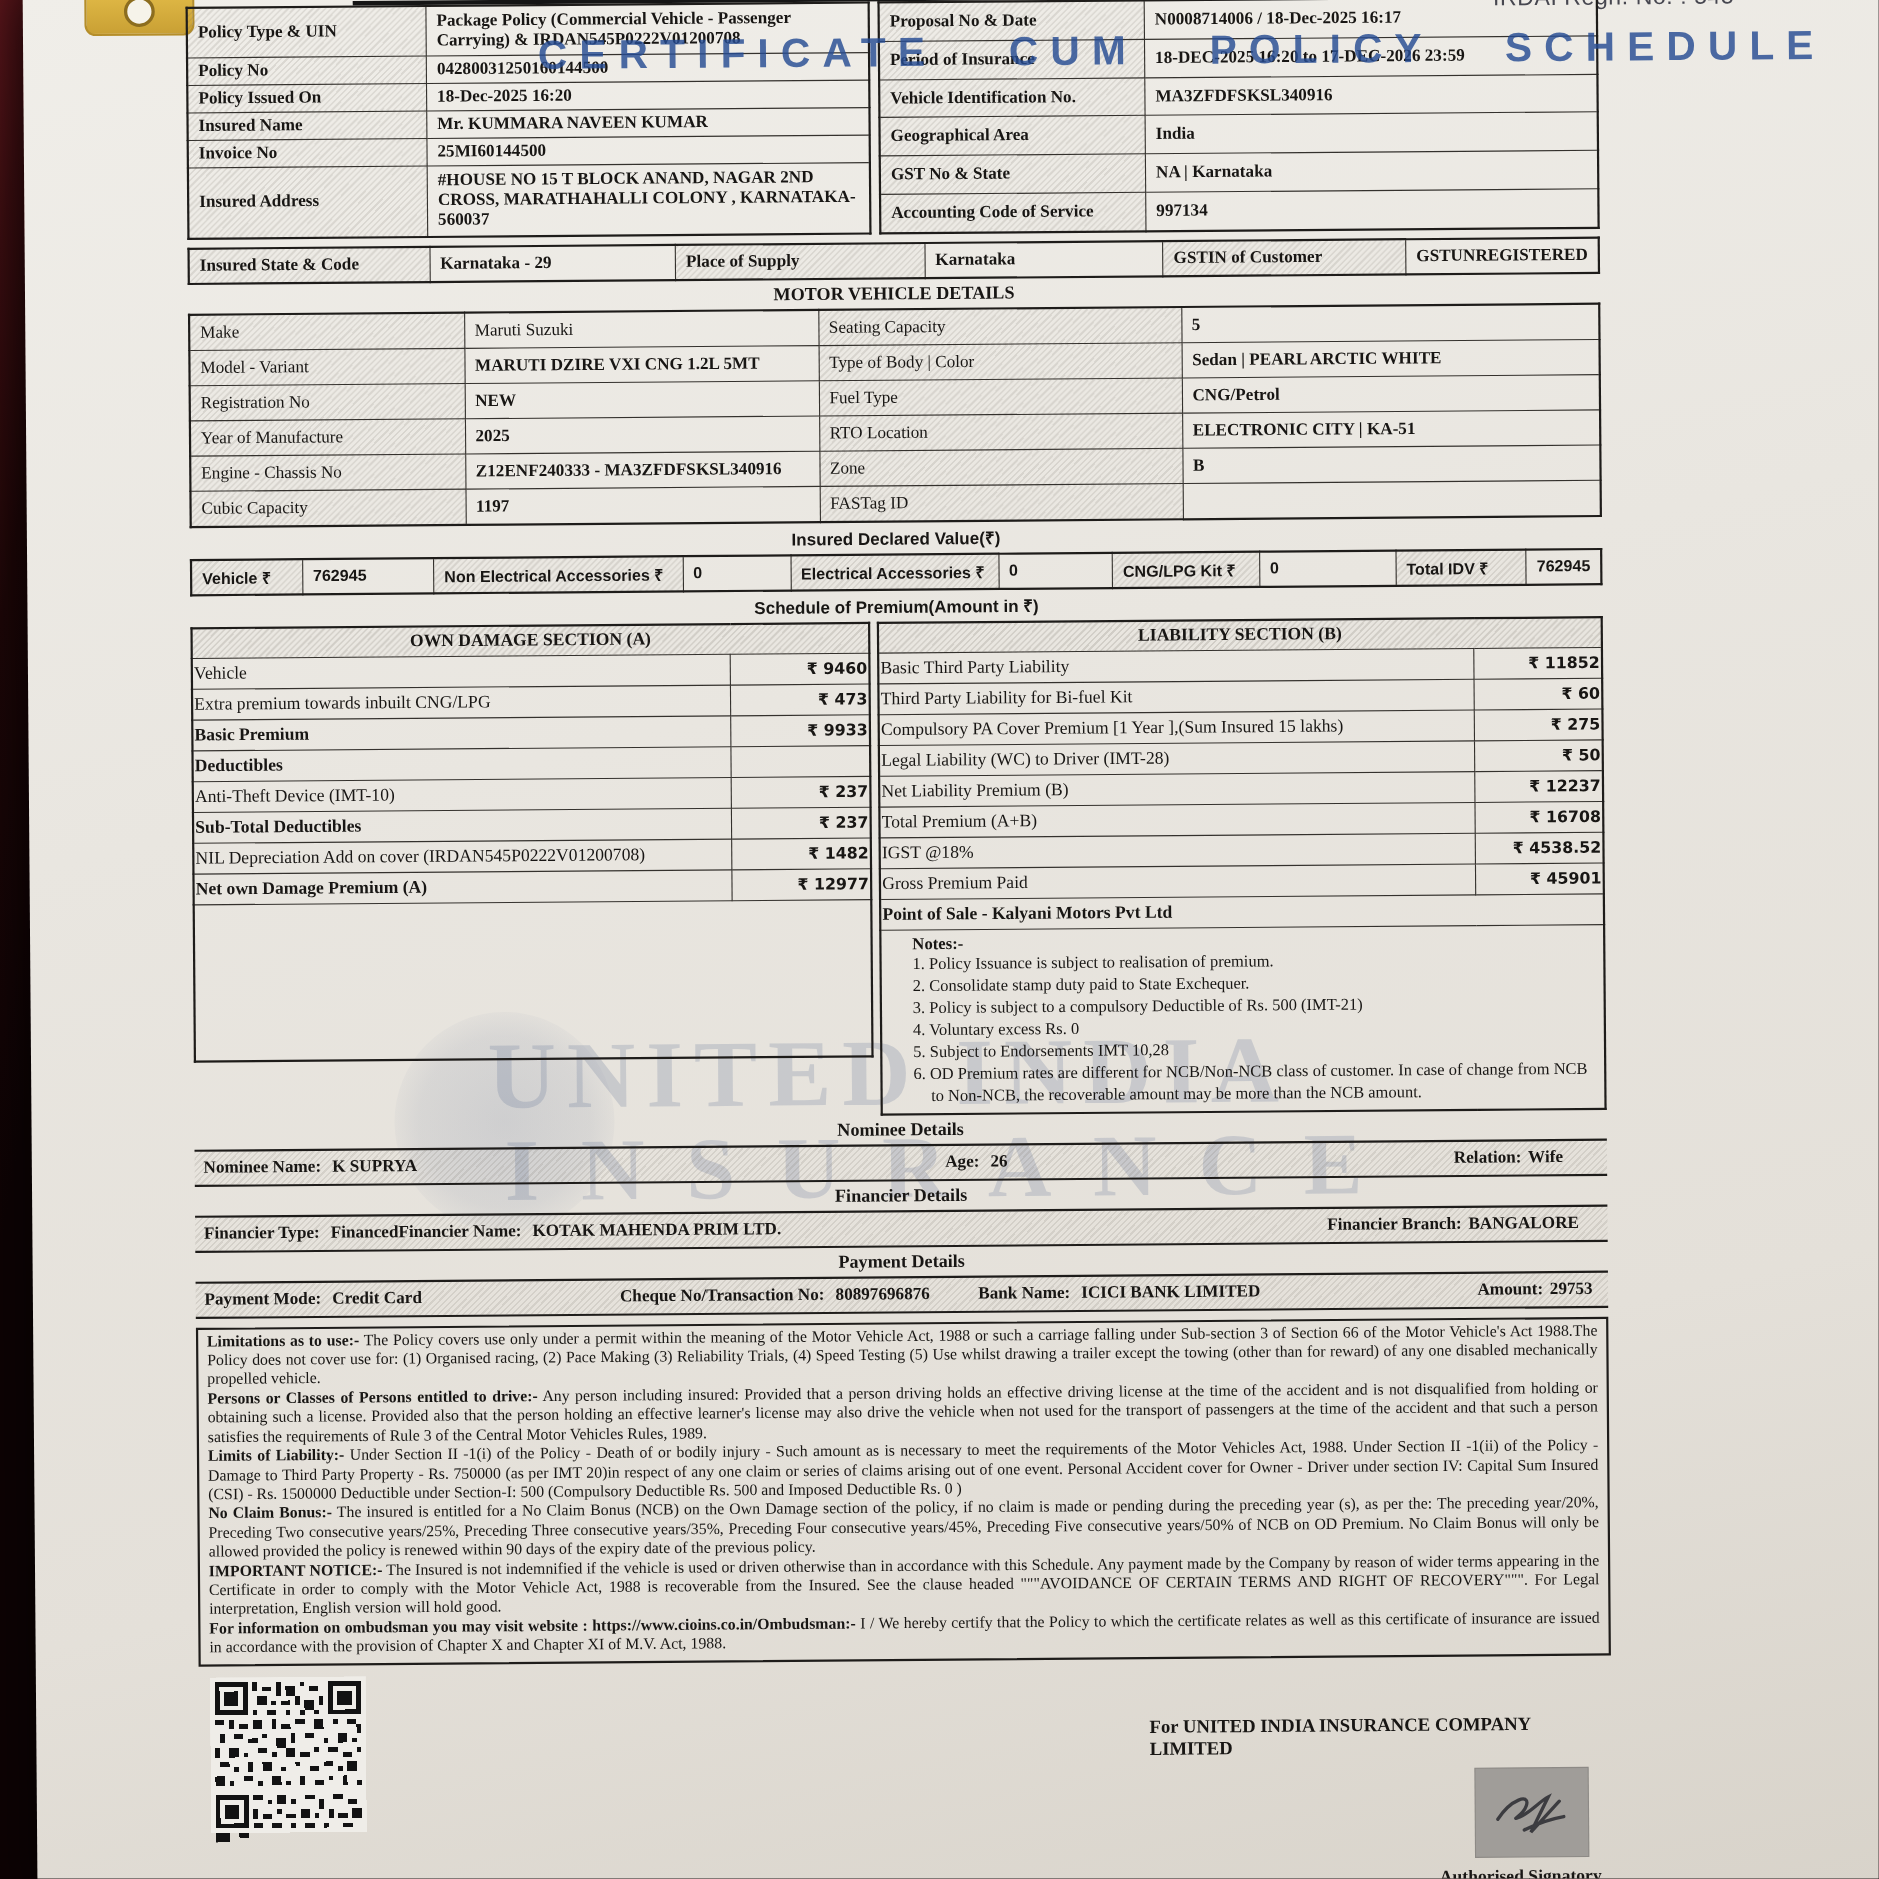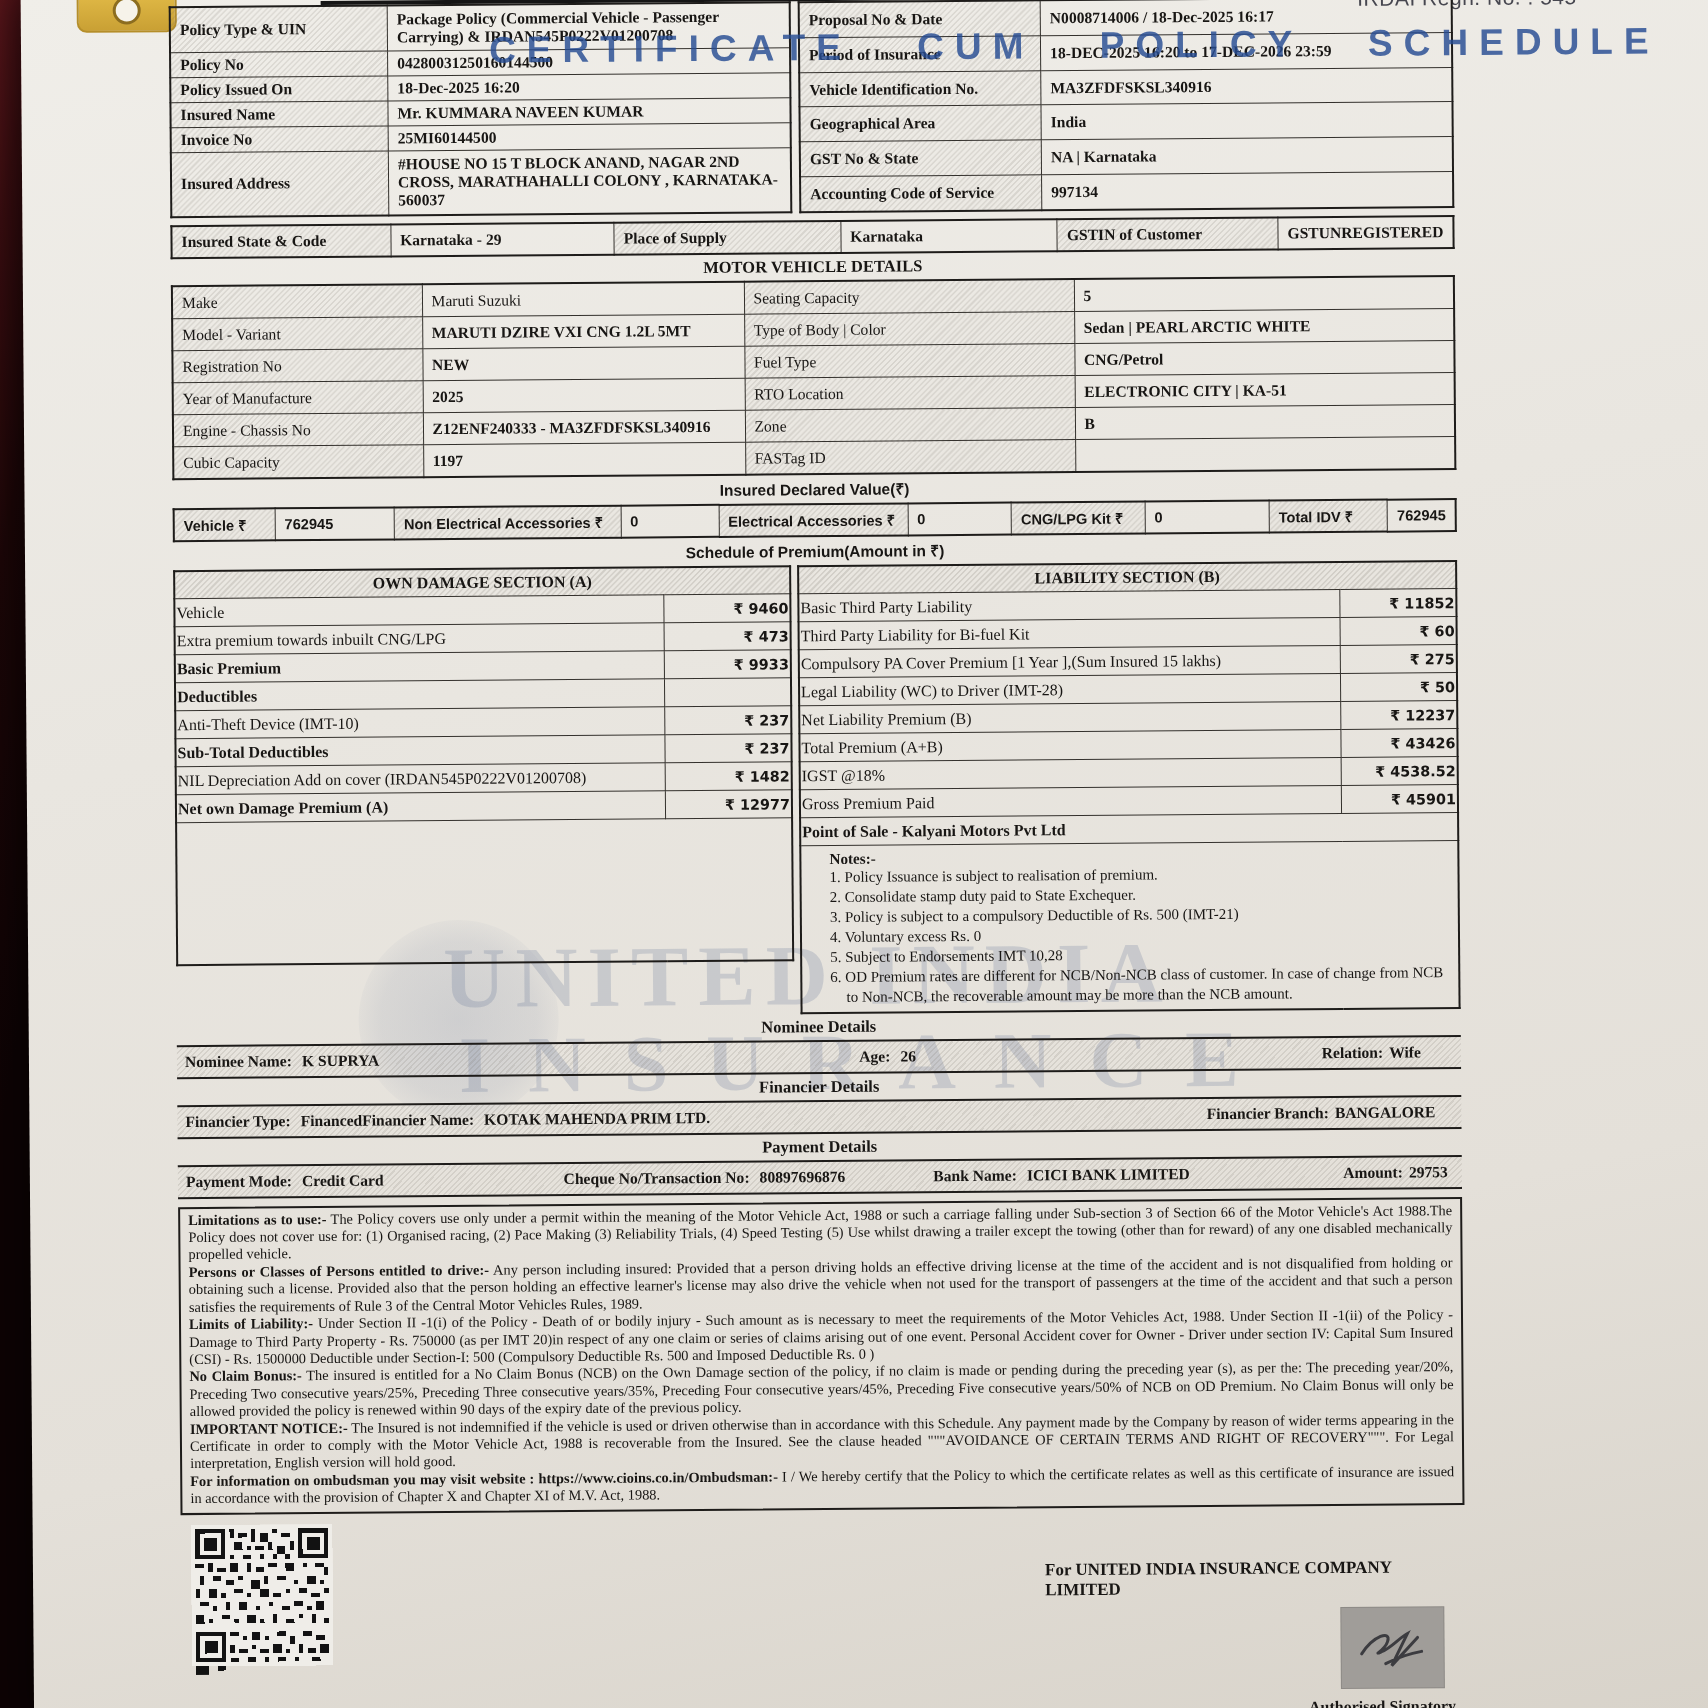--- a/index.html
+++ b/index.html
@@ -313,21 +313,21 @@
           <tr>
                 <td class="lab" style="border:1.5px solid #34312d">Legal Liability (WC) to Driver (IMT-28)</td>
                 <td class="amt" style="border:1.5px solid #34312d">₹ 50</td>
               </tr>
           <tr>
                 <td class="lab" style="border:1.5px solid #34312d">Net Liability Premium (B)</td>
                 <td class="amt" style="border:1.5px solid #34312d">₹ 12237</td>
               </tr>
           <tr>
                 <td class="lab" style="border:1.5px solid #34312d">Total Premium (A+B)</td>
-                <td class="amt" style="border:1.5px solid #34312d">₹ 43426</td>
+                <td class="amt" style="border:1.5px solid #34312d">₹ 16708</td>
               </tr>
           <tr>
                 <td class="lab" style="border:1.5px solid #34312d">IGST @18%</td>
                 <td class="amt" style="border:1.5px solid #34312d">₹ 4538.52</td>
               </tr>
           <tr>
                 <td class="lab" style="border:1.5px solid #34312d">Gross Premium Paid</td>
                 <td class="amt" style="border:1.5px solid #34312d">₹ 45901</td>
               </tr>
           <tr>
@@ -367,21 +367,21 @@
         <span class="cell" style="margin-left:auto;margin-right:6px">Financier Branch:</span>
         <span class="cell" style="margin-right:26px">BANGALORE</span>
       </div>
 
       <div class="sechead">Payment Details</div>
       <div class="bandrow">
         <span class="cell" style="margin-left:8px">Payment Mode:</span>
         <span class="cell v">Credit Card</span>
         <span class="cell" style="margin-left:180px">Cheque No/Transaction No:</span>
         <span class="cell v">80897696876</span>
-        <span class="cell" style="margin-left:88px">Bank Name:</span>
+        <span class="cell" style="margin-left:44px">Bank Name:</span>
         <span class="cell v">ICICI BANK LIMITED</span>
         <span class="cell" style="margin-left:auto;margin-right:6px">Amount:</span>
         <span class="cell" style="margin-right:14px">29753</span>
       </div>
 
       <div class="limits">
         <p><span class="lead">Limitations as to use:-</span><span> The Policy covers use only under a permit within the meaning of the Motor Vehicle Act, 1988 or such a carriage falling under Sub-section 3 of Section 66 of the Motor Vehicle's Act 1988.The Policy does not cover use for: (1) Organised racing, (2) Pace Making (3) Reliability Trials, (4) Speed Testing (5) Use whilst drawing a trailer except the towing (other than for reward) of any one disabled mechanically propelled vehicle.</span></p>
         <p><span class="lead">Persons or Classes of Persons entitled to drive:-</span><span> Any person including insured: Provided that a person driving holds an effective driving license at the time of  the accident and is not disqualified from holding or obtaining such a license. Provided also that the person holding an effective learner's license may also drive the vehicle when not used for the transport of passengers at the time of the accident and that such a person satisfies the requirements of Rule 3 of the Central Motor Vehicles Rules, 1989.</span></p>
         <p><span class="lead">Limits of Liability:-</span><span> Under Section II -1(i) of the Policy - Death of or bodily injury - Such amount as is necessary to meet the requirements of the Motor Vehicles Act, 1988.  Under Section II -1(ii) of the Policy - Damage to Third Party Property - Rs. 750000 (as per IMT 20)in  respect of any one claim or series of claims arising out of one event. Personal Accident cover for Owner - Driver under section IV: Capital Sum Insured (CSI) - Rs. 1500000  Deductible under Section-I: 500 (Compulsory Deductible Rs. 500  and Imposed Deductible Rs. 0 )</span></p>
         <p><span class="lead">No Claim Bonus:-</span><span> The insured is entitled for a No Claim Bonus (NCB) on the Own Damage section of the policy, if no claim is made or pending during the preceding year (s), as per the: The preceding year/20%, Preceding Two consecutive years/25%, Preceding Three consecutive years/35%, Preceding Four consecutive years/45%, Preceding Five consecutive years/50% of NCB on OD Premium. No Claim Bonus will only be allowed provided the policy is renewed within 90 days of the expiry date of the previous policy.</span></p>

